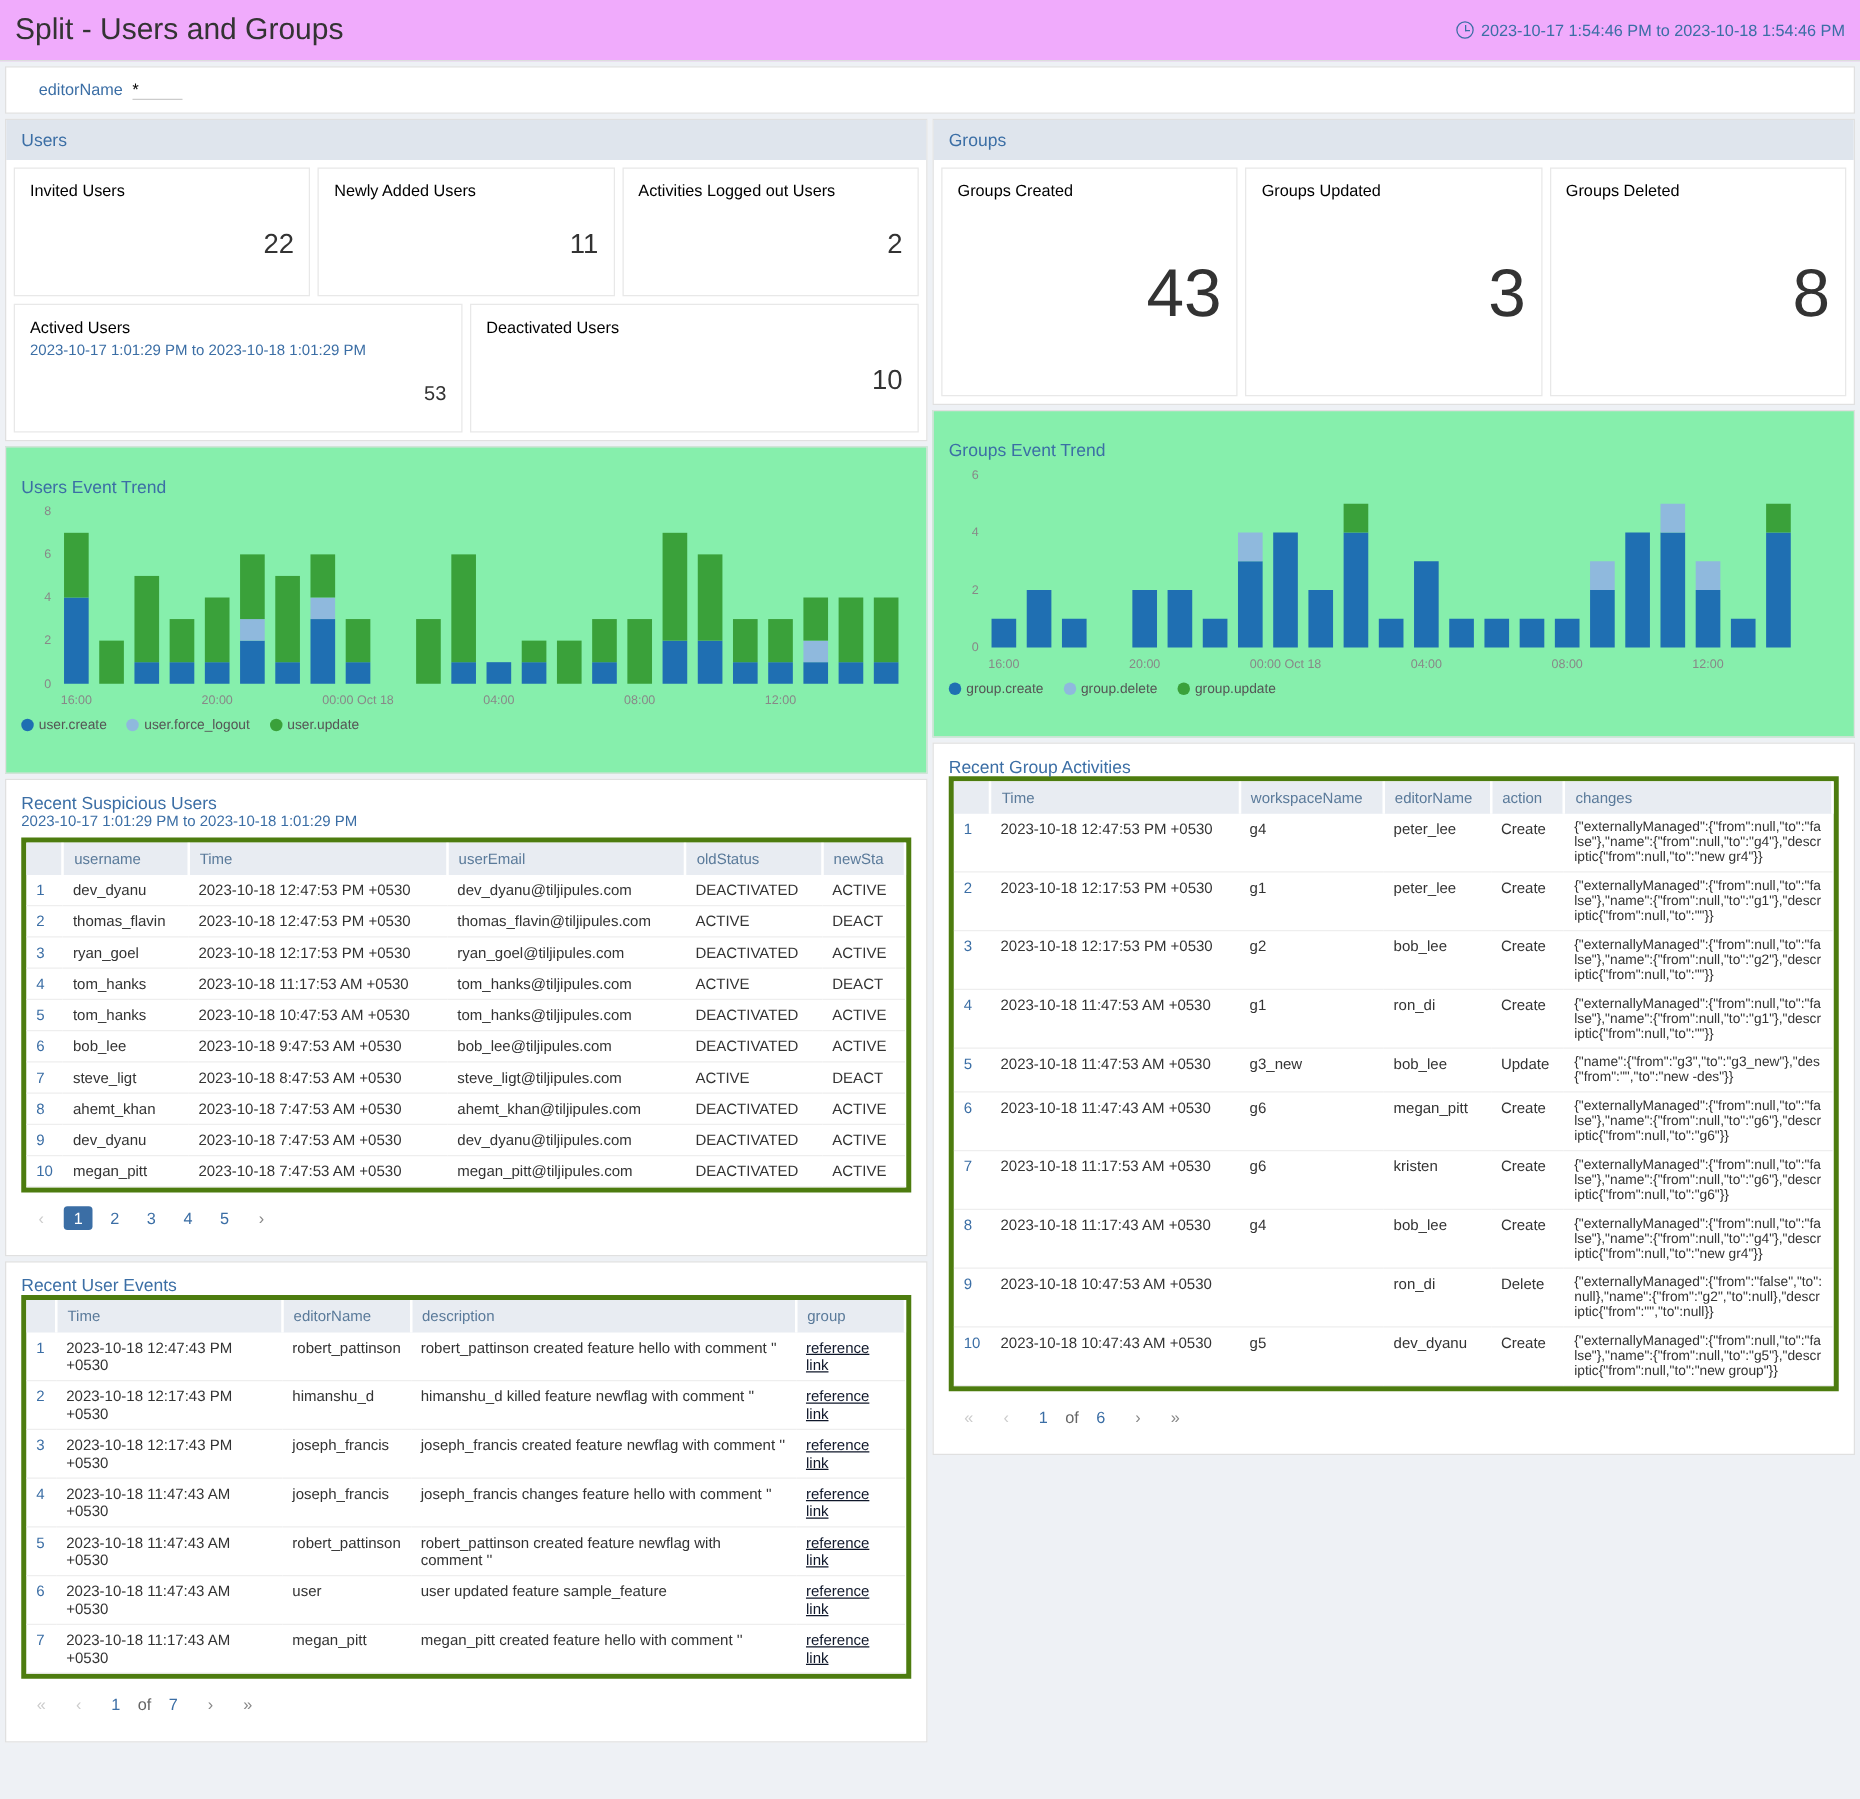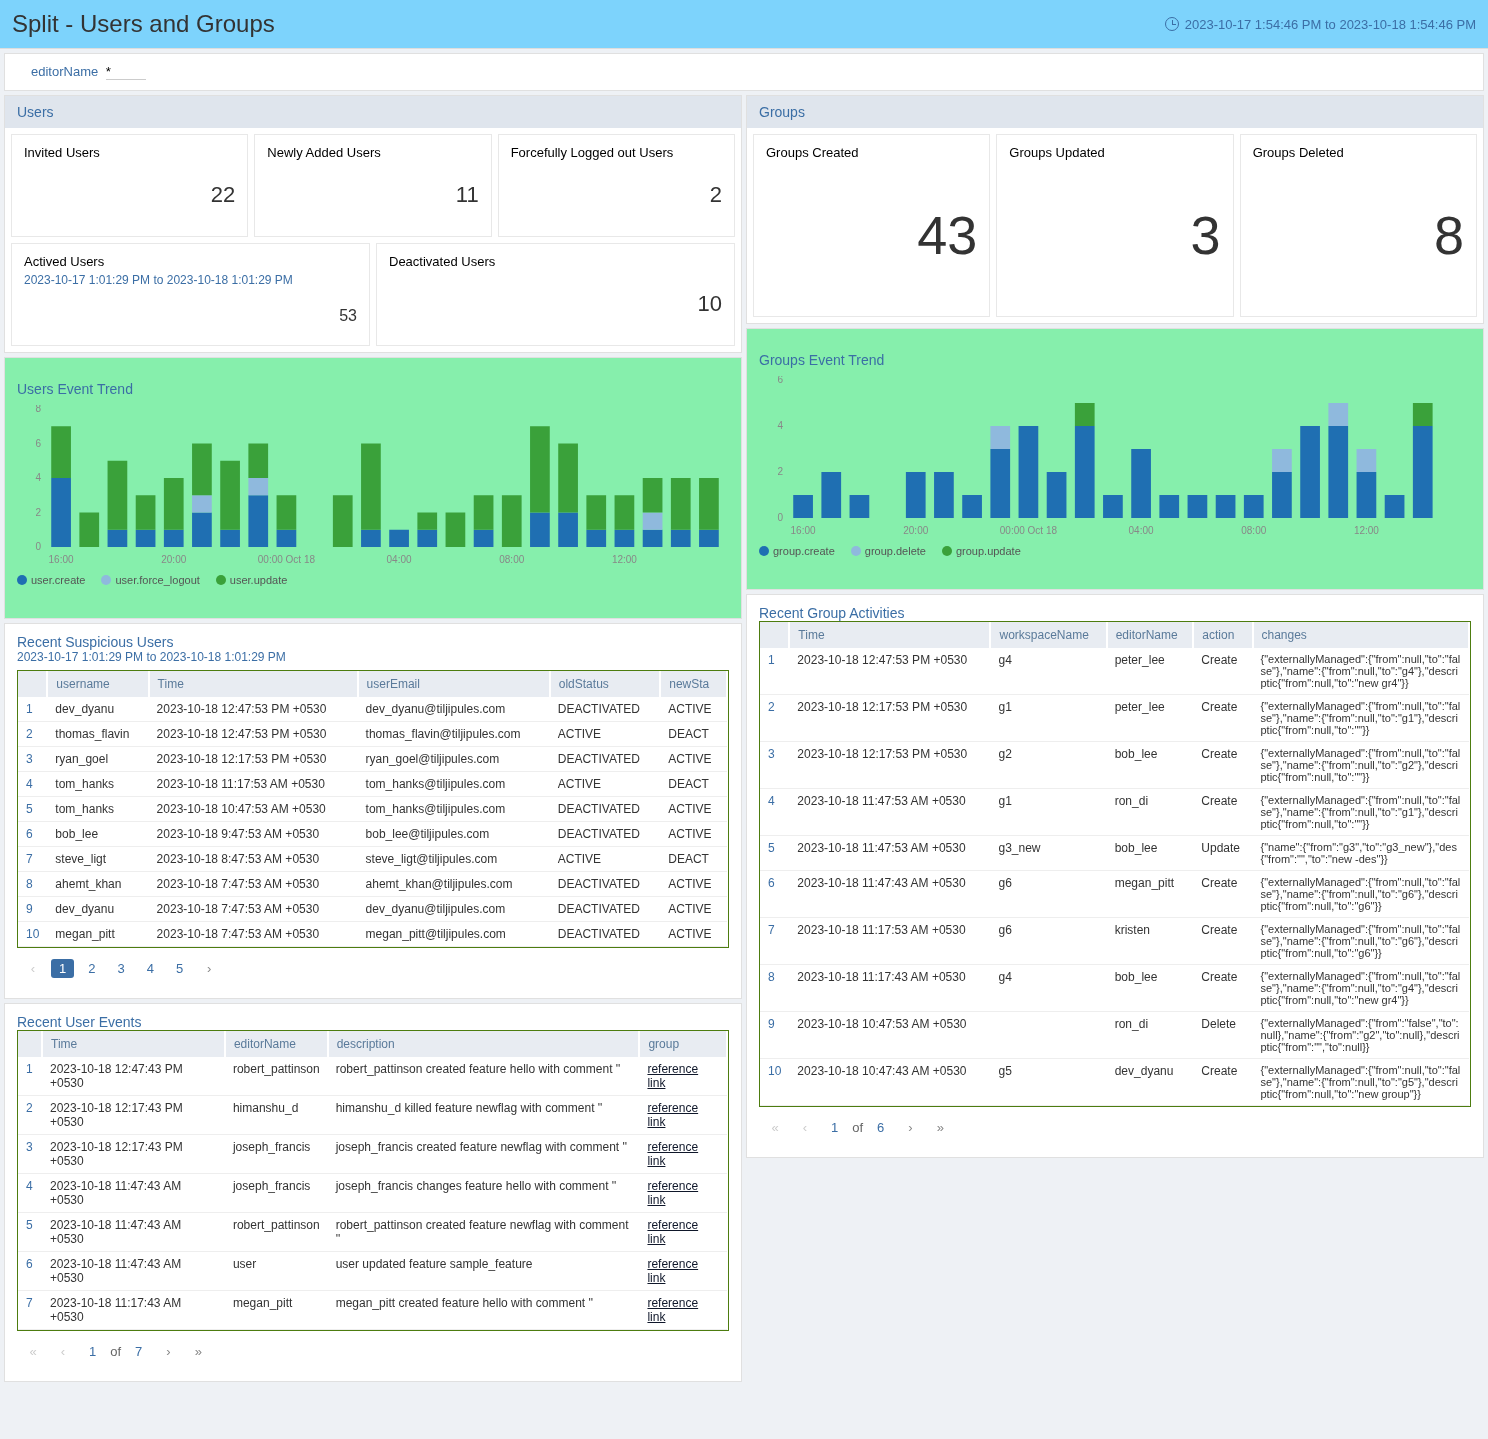--- a/index.html
+++ b/index.html
@@ -1,17 +1,17 @@
 <!DOCTYPE html>
 <html><head>
 <meta charset="utf-8">
 <style>
 *{box-sizing:border-box;margin:0;padding:0}
 body{font-family:-apple-system,BlinkMacSystemFont,"Segoe UI",Arial,sans-serif;font-size:13px;background:#eef1f5;color:#333;width:1488px}
-.header{background:#7dd3fc;padding:10px 12px;display:flex;justify-content:space-between;align-items:center;border-bottom:1px solid #ddd}
+.header{background:#f0abfc;padding:10px 12px;display:flex;justify-content:space-between;align-items:center;border-bottom:1px solid #ddd}
 .header h1{font-size:24px;font-weight:500;color:#333}
 .header .time{color:#3b6ea5;font-size:13px;display:flex;align-items:center;gap:6px}
 .header .clock{width:14px;height:14px;border:1px solid #3b6ea5;border-radius:50%;position:relative}
 .header .clock:after{content:"";position:absolute;width:4px;height:1px;background:#3b6ea5;top:6px;left:6px}
 .header .clock:before{content:"";position:absolute;width:1px;height:5px;background:#3b6ea5;top:2px;left:6px}
 .filter-bar{background:#fff;padding:10px 26px;margin:4px;border:1px solid #e0e0e0;color:#3b6ea5;font-size:13px}
 .filter-input{border:none;border-bottom:1px solid #ccc;width:40px;margin-left:4px;background:transparent}
 .main{display:flex;gap:4px;padding:0 4px}
 .col{flex:1;min-width:0}
 .panel-group{background:#fff;border:1px solid #e0e0e0;margin-bottom:4px}
@@ -27,21 +27,21 @@
 .chart-panel{background:#86efac;border:1px solid #e0e0e0;margin-bottom:4px;padding:23px 12px}
 .chart-title{color:#3b6ea5;font-size:14px;margin-bottom:8px}
 .chart-area{height:190px;position:relative}
 svg.chart{width:100%;height:160px}
 .legend{display:flex;gap:16px;font-size:11px;color:#555;margin-top:6px}
 .legend span{display:flex;align-items:center;gap:4px}
 .legend i{width:10px;height:10px;border-radius:50%;display:inline-block}
 .table-panel{background:#fff;border:1px solid #e0e0e0;margin-bottom:4px;padding:10px 12px}
 .tbl-title{color:#3b6ea5;font-size:14px}
 .tbl-sub{color:#3b6ea5;font-size:12px;margin-bottom:6px}
-.tbl-wrap{overflow-x:auto;border:1px solid #4d7c0f}
+.tbl-wrap{overflow-x:auto;border:4px solid #4d7c0f}
 table{width:100%;border-collapse:collapse;font-size:12px}
 th{background:#e8ecf2;color:#5a7a9a;text-align:left;padding:6px 8px;font-weight:500;border-right:2px solid #fff}
 td{padding:5px 8px;border-bottom:1px solid #eee;vertical-align:top}
 td.idx{color:#3b6ea5;width:24px}
 a.ref{color:#0f172a;text-decoration:underline}
 .pager{display:flex;align-items:center;gap:6px;padding:8px 4px;font-size:13px}
 .pager .pbtn{width:24px;height:24px;display:flex;align-items:center;justify-content:center;color:#888;cursor:pointer}
 .pager .pbtn.dis{color:#ccc}
 .pager .pnum{color:#3b6ea5;padding:2px 8px;border-radius:3px}
 .pager .pnum.active{background:#3b6ea5;color:#fff}
@@ -73,21 +73,21 @@
       <div class="panel-body">
         <div class="stat">
           <div class="stat-label">Invited Users</div>
           <div class="stat-value">22</div>
         </div>
         <div class="stat">
           <div class="stat-label">Newly Added Users</div>
           <div class="stat-value">11</div>
         </div>
         <div class="stat">
-          <div class="stat-label">Forcefully Logged out Users</div>
+          <div class="stat-label">Activities Logged out Users</div>
           <div class="stat-value">2</div>
         </div>
         <div class="stat wide" style="flex-basis:48%">
           <div class="stat-label">Actived Users</div>
           <div class="stat-sublabel">2023-10-17 1:01:29 PM to 2023-10-18 1:01:29 PM</div>
           <div class="stat-value" style="font-size:16px;padding:8px 0">53</div>
         </div>
         <div class="stat wide" style="flex-basis:48%">
           <div class="stat-label">Deactivated Users</div>
           <div class="stat-value">10</div>

